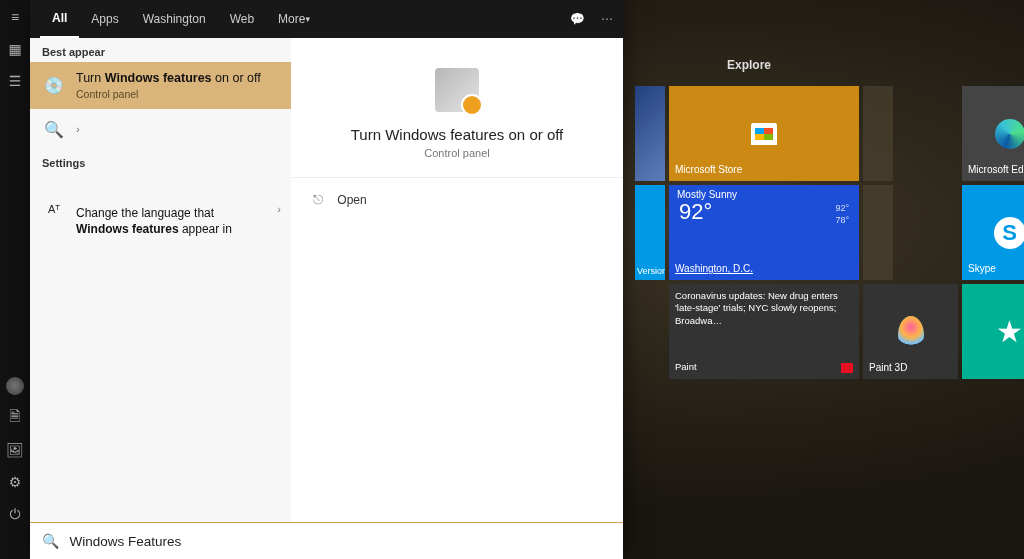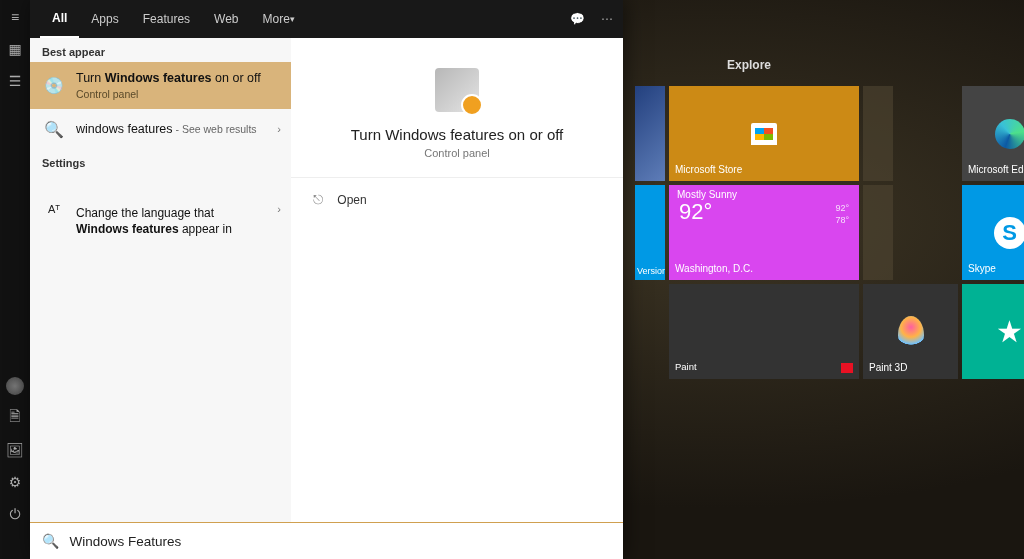--- a/index.html
+++ b/index.html
@@ -50,21 +50,21 @@
   
   .start-area { position:absolute; left:635px; top:58px; width:380px; }
   .explore-label { color:#ddd; font-size:12px; font-weight:600; margin:0 0 14px 68px;padding-left:24px;}
   .tiles { display:grid; grid-template-columns: 30px 190px 95px 95px; grid-template-rows: 95px 95px 95px; gap:4px;}
   .frag { background: linear-gradient(90deg,#1a3a7a,#2050a0); position:relative; overflow:hidden;}
   .frag.r2 { background:#0099e5;}
   .tile { position:relative; color:#fff; font-size:10px; padding:6px; display:flex; flex-direction:column; justify-content:flex-end; cursor:pointer;}
   .tile .big-ic { position:absolute; inset:0; display:flex; align-items:center; justify-content:center; font-size:30px;}
   .t-store { background:#cc8a15;}
   .t-edge  { background:#444;}
-  .t-weather{background:#d946ef; font-size:10px;}
+  .t-weather{background:#1d4ed8; font-size:10px;text-decoration:underline;}
   .t-weather .temp{font-size:22px; font-weight:300; position:absolute; top:14px; left:10px;}
   .t-weather .mini{position:absolute; top:18px; right:10px; font-size:9px; line-height:1.3; text-align:right; opacity:.8;}
   .t-skype { background:#0099e5;}
   .t-news  { background:#333; font-size:9.5px; line-height:1.3;}
   .t-news .headline{position:absolute; top:6px; left:6px; right:6px;}
   .t-paint { background:#333;}
   .t-star  { background:#00b294;}
   .store-logo{width:26px;height:22px;background:#fff;border-radius:2px 2px 0 0;position:relative;}
   .store-logo::before{content:"";position:absolute;top:5px;left:4px;width:18px;height:12px;background:conic-gradient(#f25022 0 25%,#7fba00 0 50%,#ffb900 0 75%,#00a4ef 0);}
   .edge-logo{width:30px;height:30px;border-radius:50%;background:conic-gradient(from 200deg,#0c59a4,#39c1d7,#4de08a,#0c59a4);}
@@ -95,21 +95,21 @@
     <div class="tb-ic">🖼</div>
     <div class="tb-ic">⚙</div>
     <div class="tb-ic">⏻</div>
   </div>
 </div>
 
 <div class="search-panel">
   <div class="sp-header">
     <div class="sp-tab active">All</div>
     <div class="sp-tab">Apps</div>
-    <div class="sp-tab">Features</div>
+    <div class="sp-tab">Washington</div>
     <div class="sp-tab">Web</div>
     <div class="sp-tab sp-more">More</div>
     <div class="sp-header-right">
       <span>💬</span>
       <span>⋯</span>
     </div>
   </div>
 
   <div class="sp-body">
     <div class="sp-left">
@@ -117,23 +117,20 @@
       <div class="result best">
         <div class="res-icon">💿</div>
         <div class="res-text">
           <div class="res-title"><span>Turn </span><b>Windows features</b><span> on or off</span></div>
           <div class="res-sub">Control panel</div>
         </div>
       </div>
 
       <div class="result">
         <div class="res-icon">🔍</div>
-        <div class="res-text">
-          <span class="res-title">windows features</span><span class="res-sub"> - See web results</span>
-        </div>
         <div class="chev">›</div>
       </div>
 
       <div class="sec-label">Settings</div>
       <div class="result settings-res">
         <div class="res-icon" style="font-size:11px">Aᵀ</div>
         <div class="res-text">
           <div class="res-title"><span>Change the language that </span><b>Windows features</b><span> appear in</span></div>
         </div>
         <div class="chev">›</div>
@@ -190,20 +187,21 @@
     <div class="peek"></div>
     <div class="tile t-skype">
       <div class="big-ic">
           <div class="skype-logo">S</div>
         </div>
       <span class="tile-label">Skype</span>
     </div>
 
     <div class="frag" style="background:transparent"></div>
     <div class="tile t-news">
+      <div class="headline">Coronavirus updates: New drug enters 'late-stage' trials; NYC slowly reopens; Broadwa…</div>
       <span class="tile-label">Paint</span>
       <div class="news-badge"></div>
     </div>
     <div class="tile t-paint">
       <div class="big-ic">
           <div class="paint-logo"></div>
         </div>
       <span class="tile-label">Paint 3D</span>
     </div>
     <div class="tile t-star">

